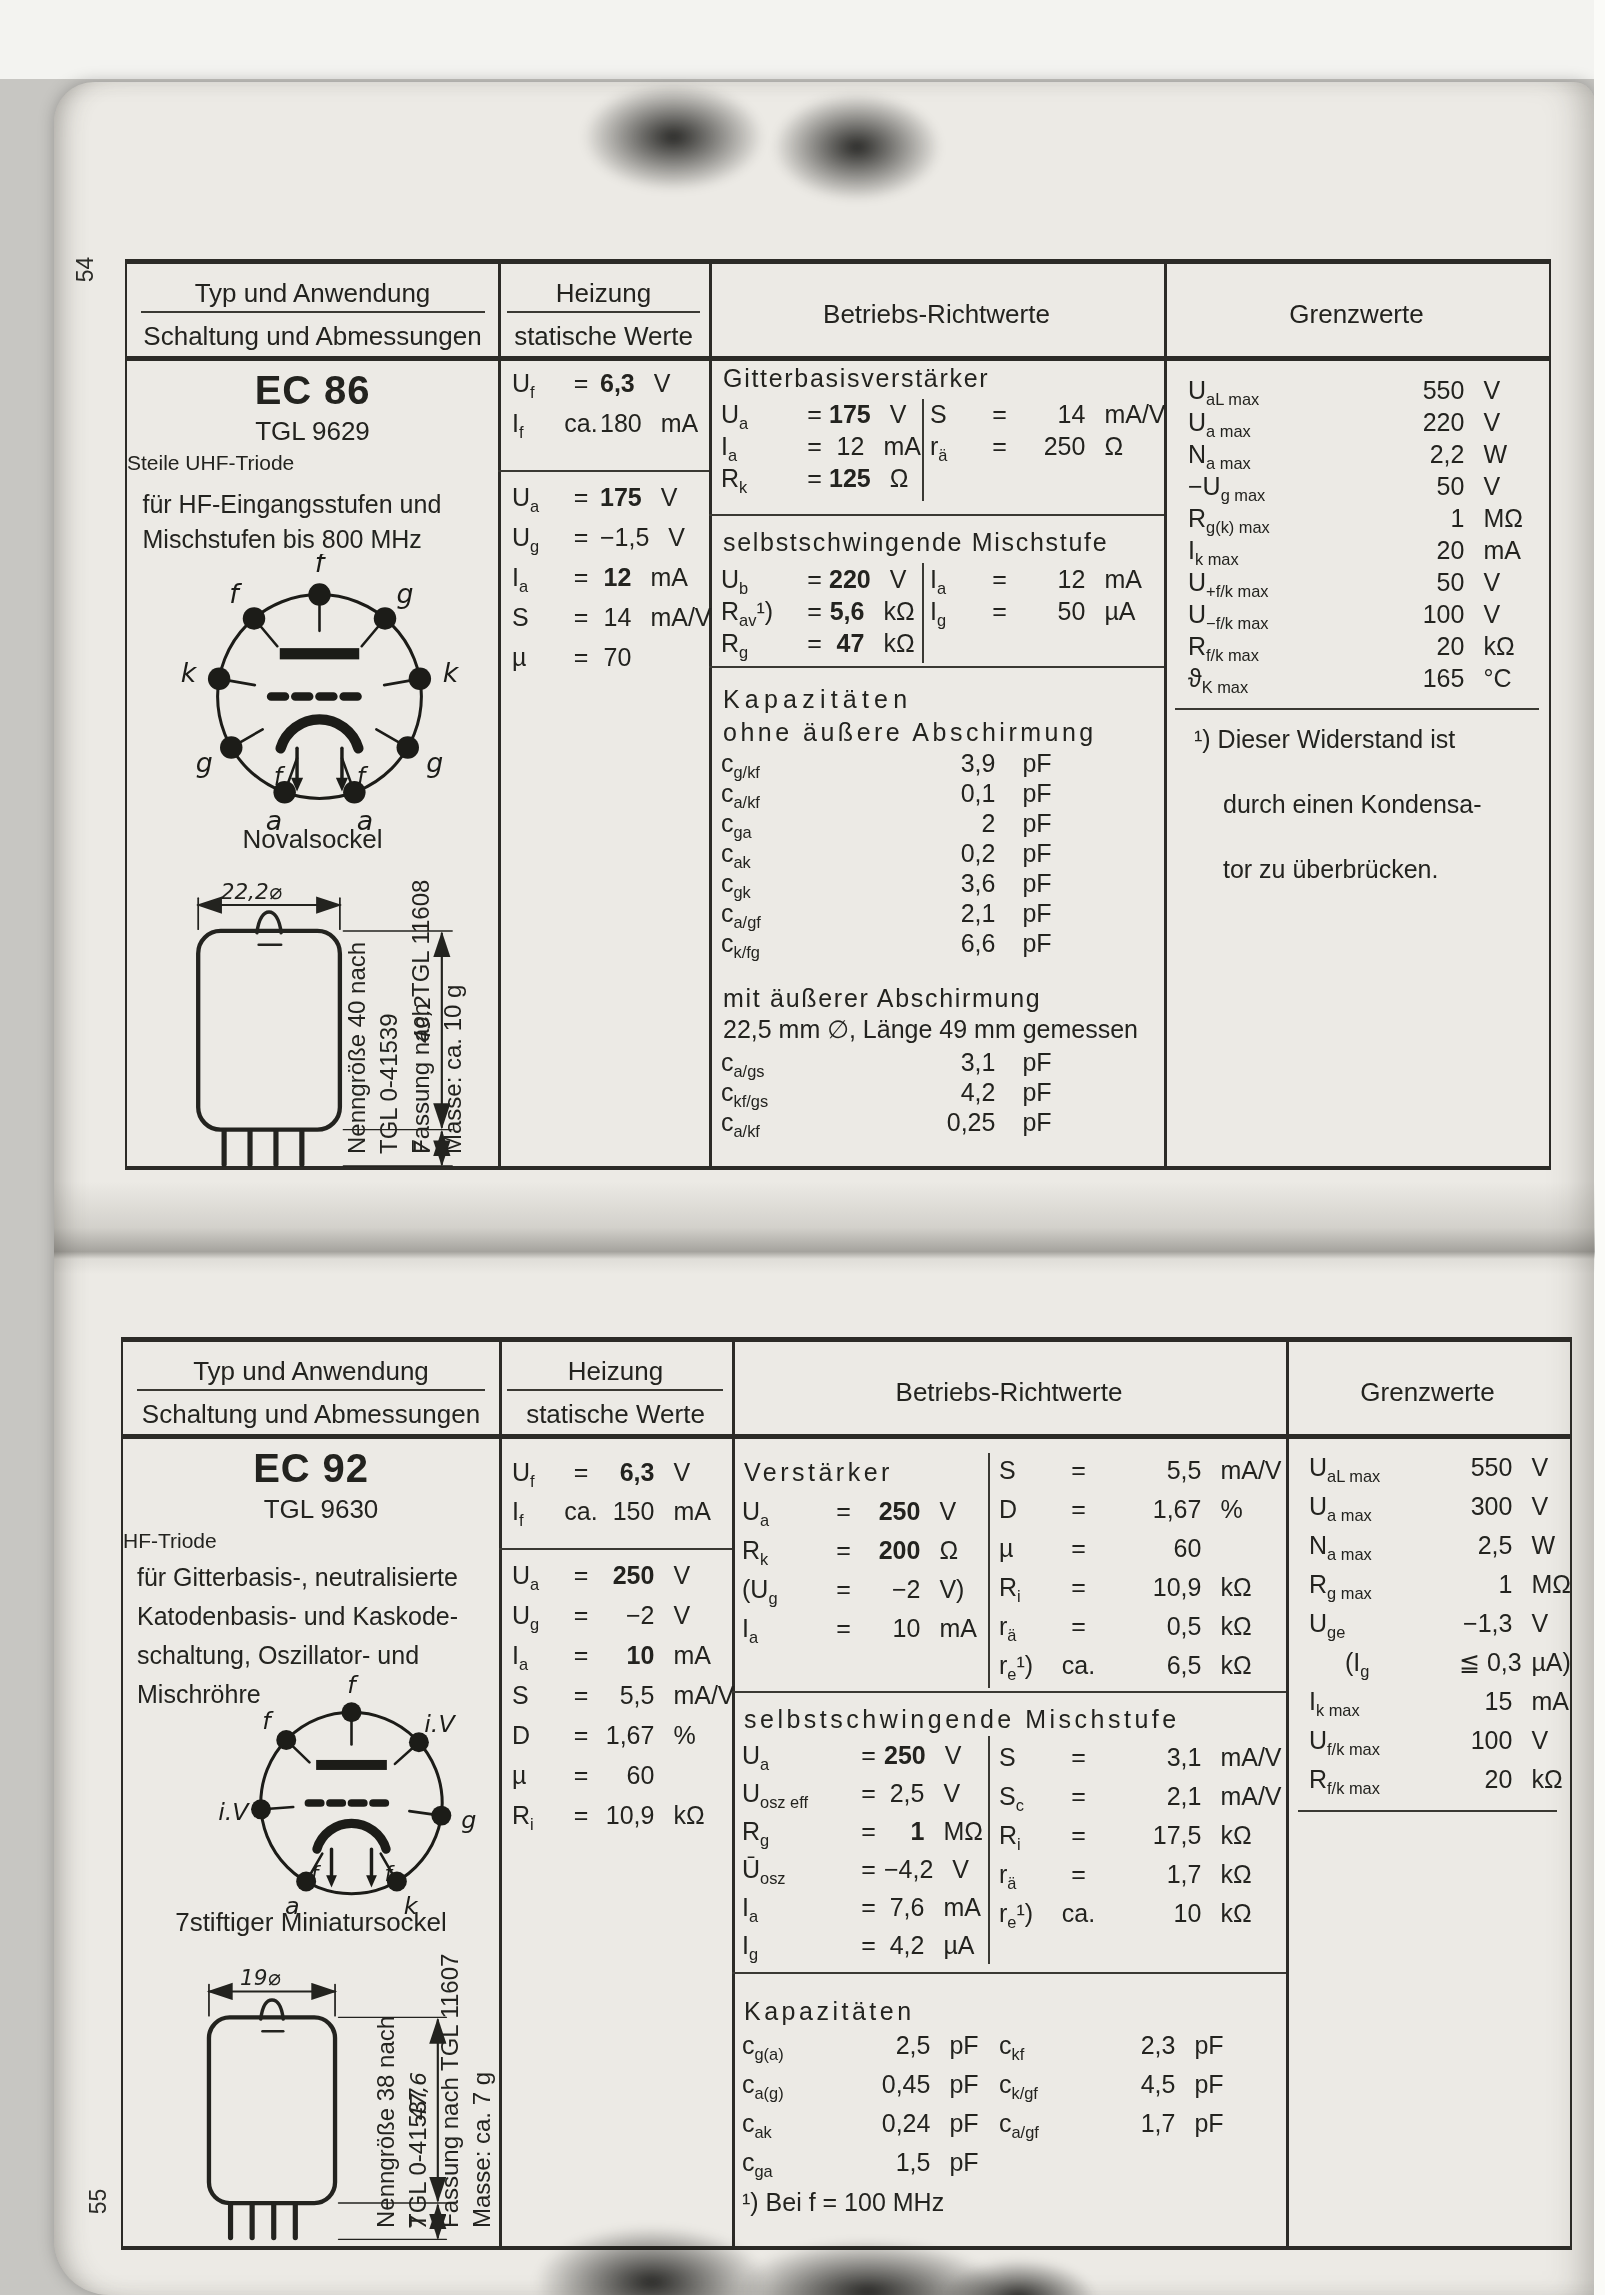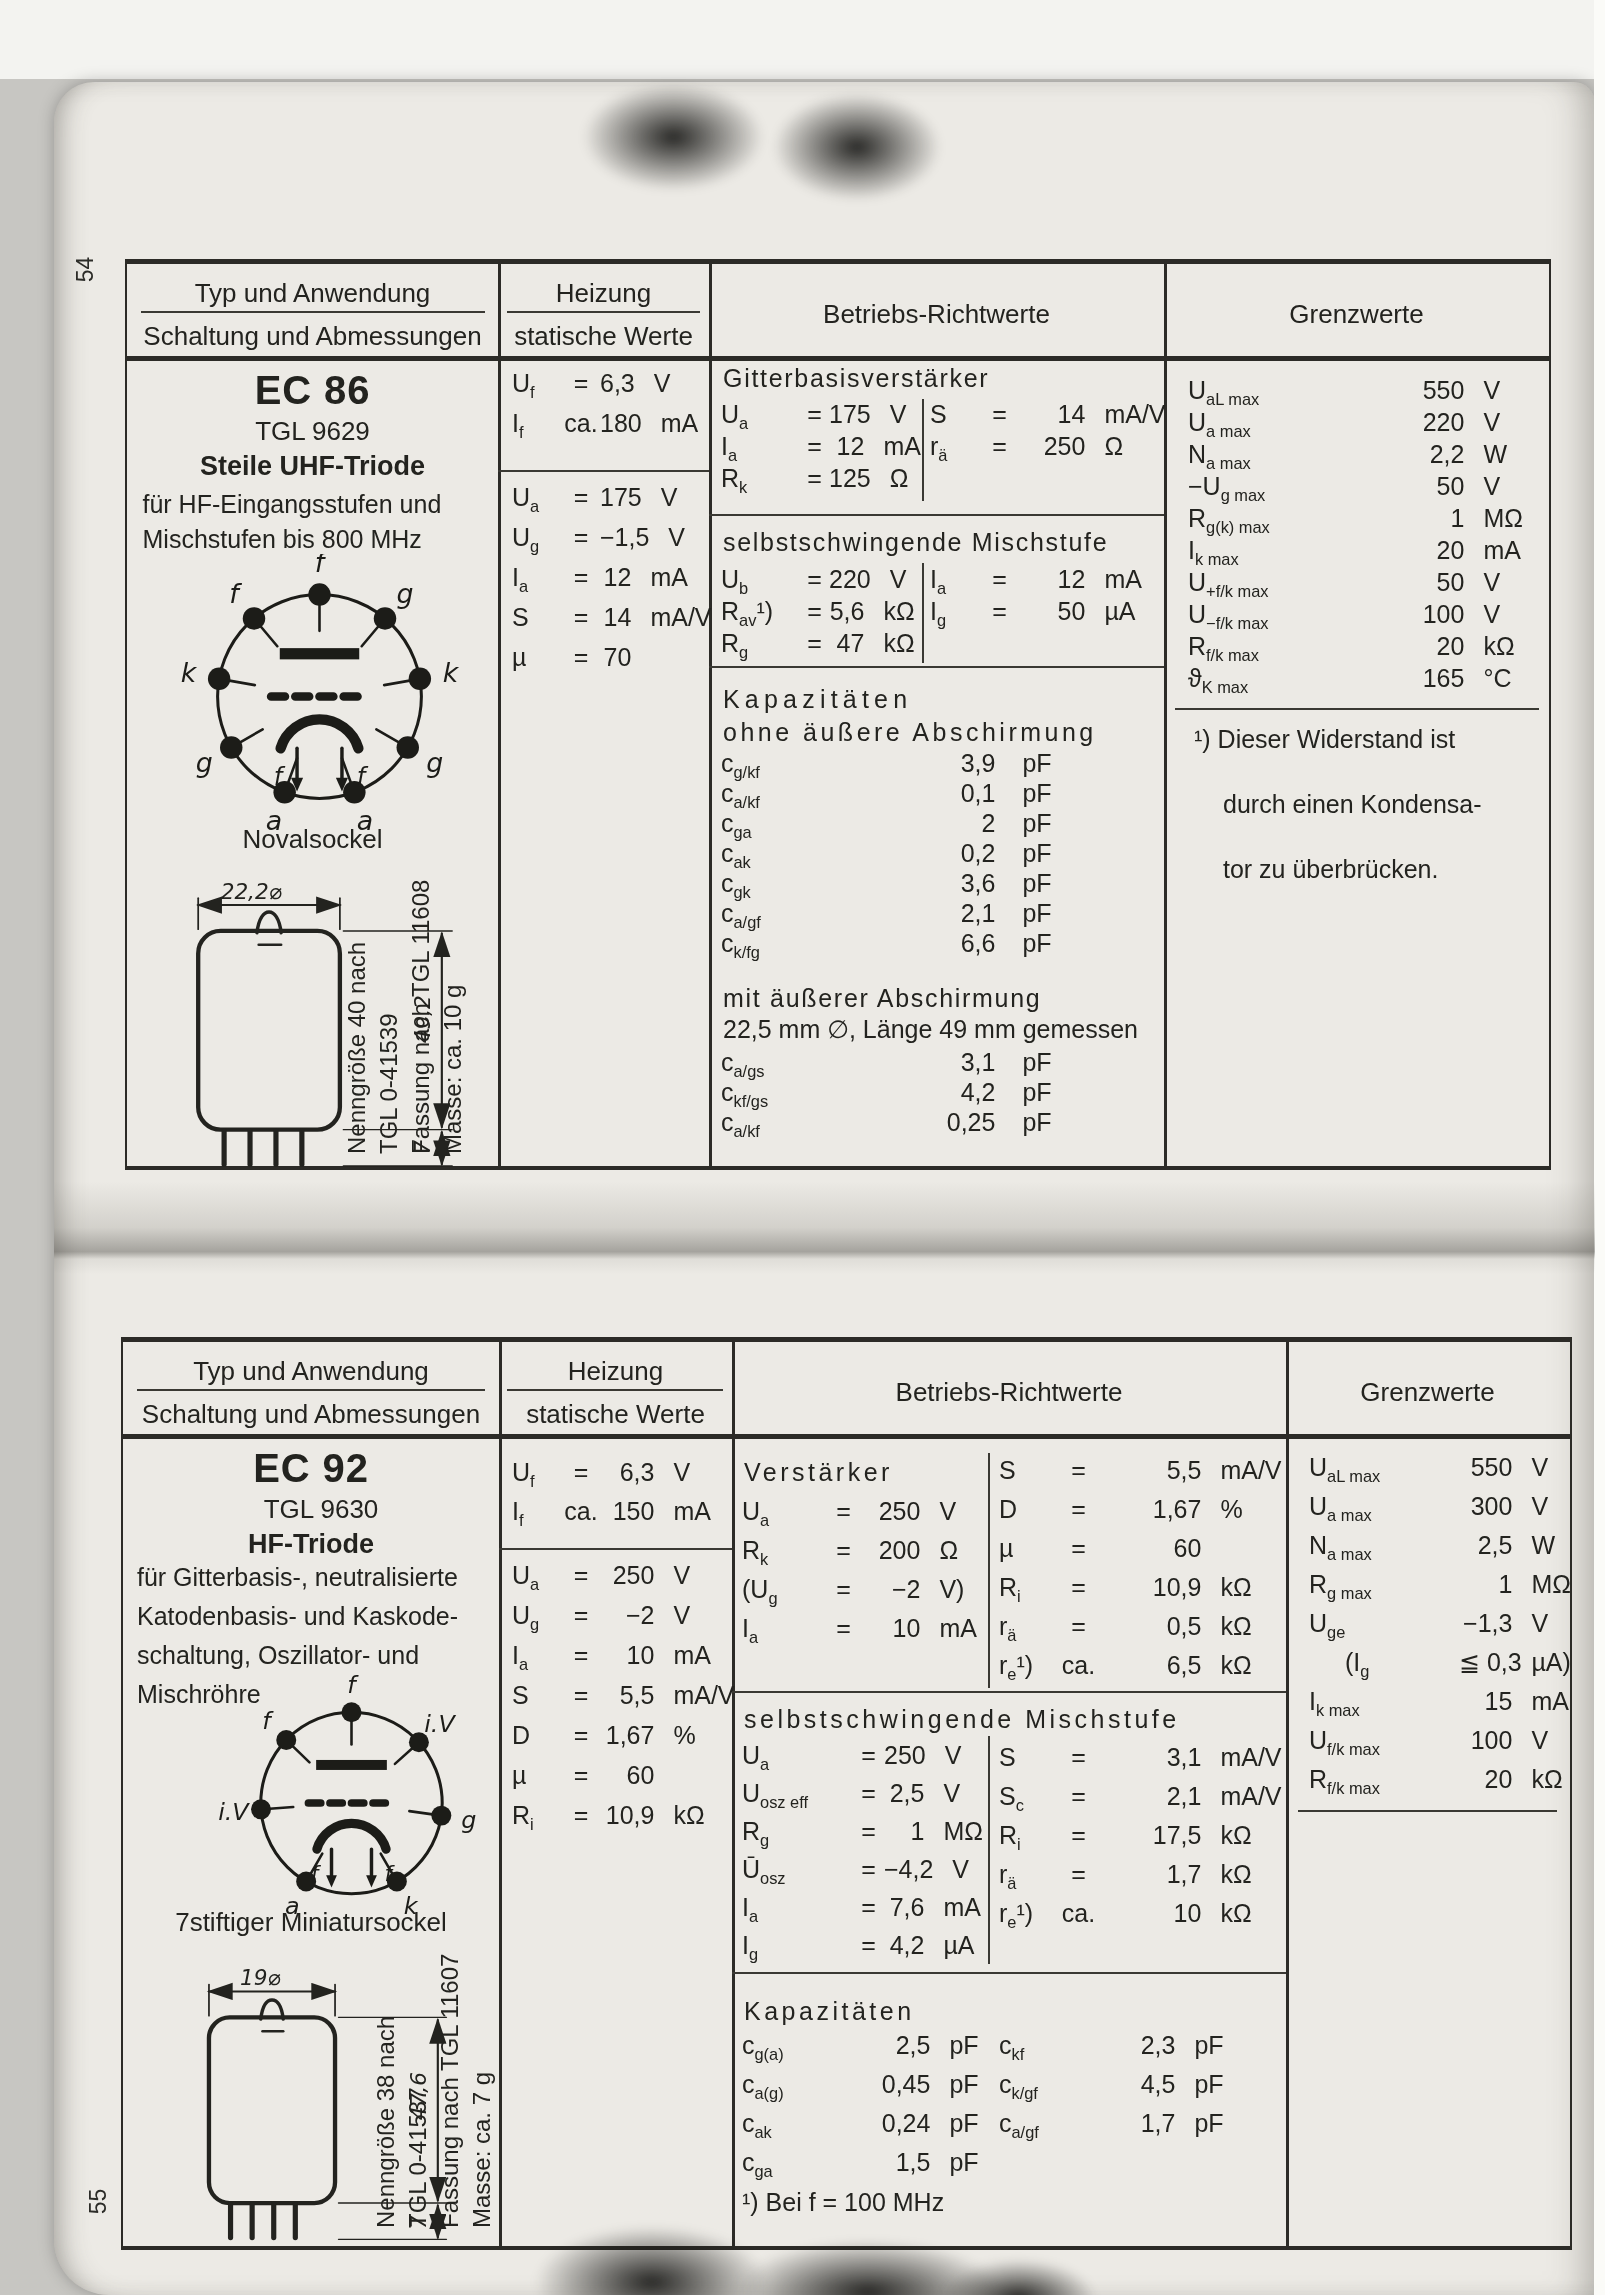--- a/index.html
+++ b/index.html
@@ -16,31 +16,31 @@
   .pgnum{position:absolute;transform:rotate(-90deg);font-size:23px;color:#2c2c28;}
   .tbl{position:absolute;border:2.6px solid #2c2b27;border-top-width:5.2px;border-bottom-width:4.3px;}
   .vline{position:absolute;top:0;bottom:0;width:2.6px;background:#2c2b27;}
   .hdrule{position:absolute;left:0;right:0;top:92px;height:5.2px;background:#2c2b27;}
   .rule{position:absolute;height:1.7px;background:#3a3933;}
   .vshort{position:absolute;width:1.7px;background:#3a3933;}
   .hcell{position:absolute;text-align:center;font-size:26px;}
   .hthin{position:absolute;height:1.7px;background:#3a3933;}
   .title{position:absolute;text-align:center;font-weight:700;font-size:40px;letter-spacing:0.9px;}
   .tgl{position:absolute;text-align:center;font-size:26px;}
-  .subtitle{position:absolute;text-align:center;font-size:27px;font-weight:700;}
+  .subtitle{position:absolute;text-align:left;font-size:21px;font-weight:400;}
   .heading{position:absolute;font-size:25px;}
   .ls2{letter-spacing:1.7px;} .ls4{letter-spacing:3.5px;} .ls6{letter-spacing:5.2px;}
   .rows{position:absolute;}
   .prow{display:grid;align-items:baseline;height:var(--rh,35px);font-size:25px;}
   .prow sub{font-size:16.4px;}
   .sym{white-space:nowrap;}
   .eq{text-align:center;}
   .val{text-align:right;padding-right:8.6px;white-space:nowrap;}
   .unit{padding-left:10.4px;white-space:nowrap;}
-  .bv .val{font-weight:400;}
+  .bv .val{font-weight:700;}
   .ml .sym{padding-left:36px;}
   .g-heiz .prow{grid-template-columns:50px 38px 1fr 55px;}
   .g-b1l .prow{grid-template-columns:79px 29px 1fr 45px;}
   .g-b1r .prow{grid-template-columns:52px 35px 1fr 62px;}
   .g-caps1 .prow{grid-template-columns:142px 0px 125px 1fr;gap:8px;}
   .g-grenz1 .prow{grid-template-columns:186px 0px 99px 1fr;}
   .g-vl .prow{grid-template-columns:85px 33px 1fr 48px;}
   .g-vr .prow{grid-template-columns:57px 45px 1fr 64px;}
   .g-ml .prow{grid-template-columns:111px 31px 1fr 47px;}
   .g-caps2l .prow{grid-template-columns:100px 0px 97px 1fr;}

